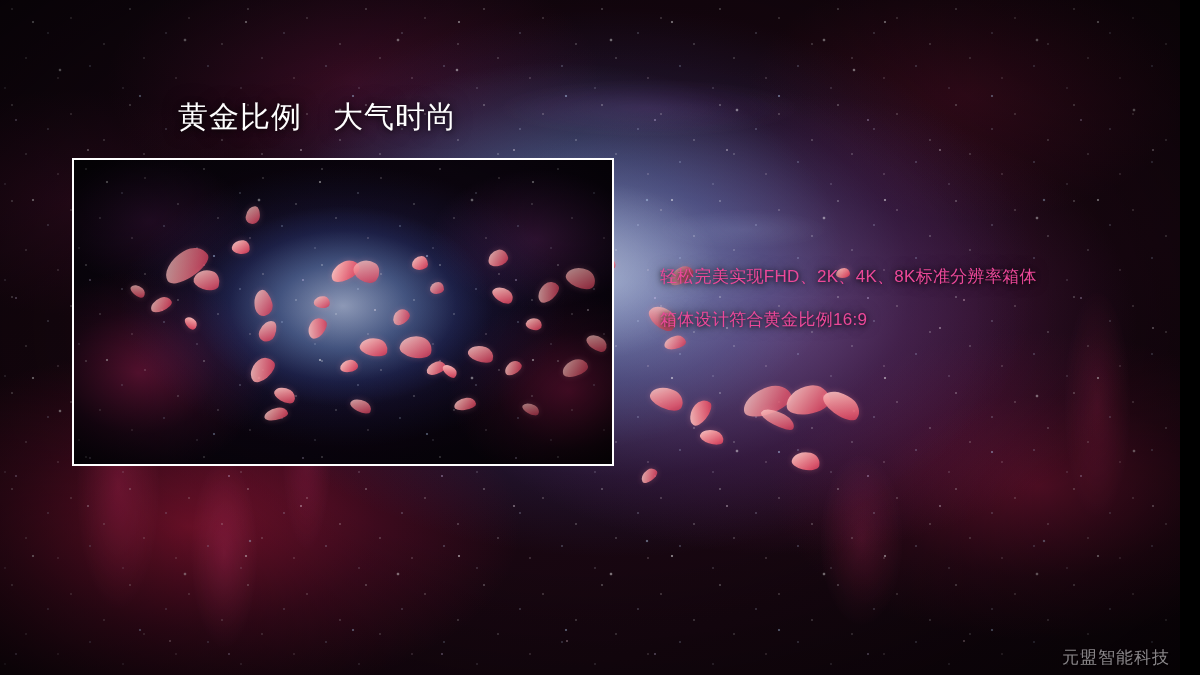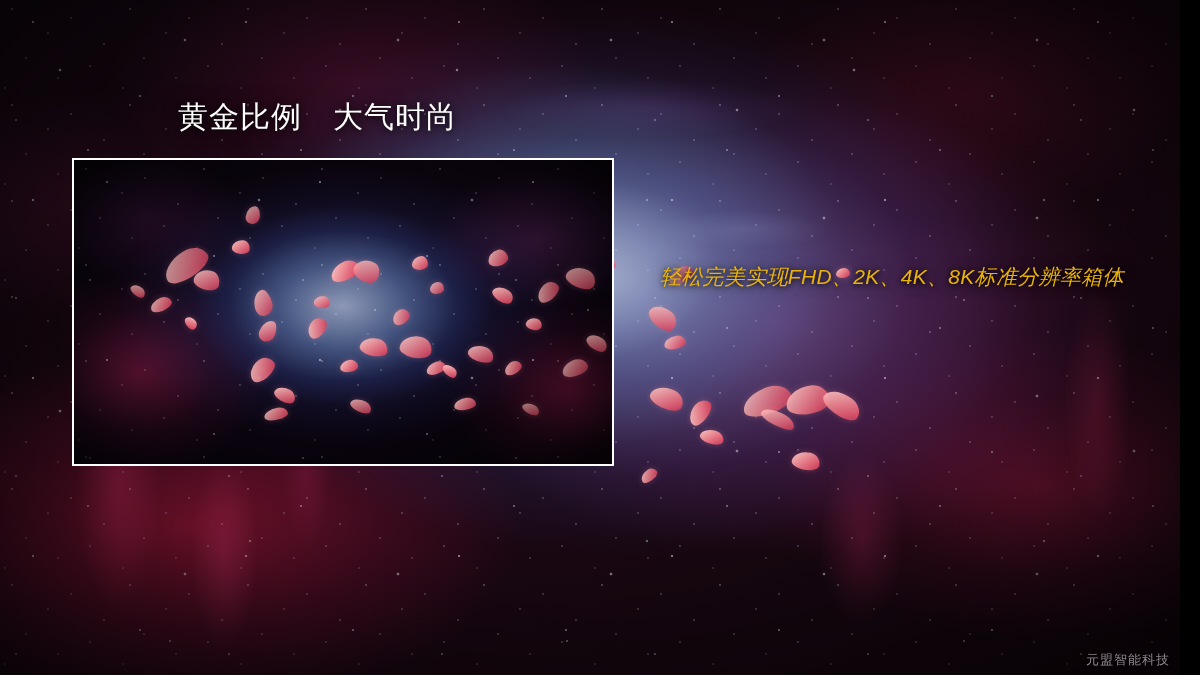--- a/index.html
+++ b/index.html
@@ -155,35 +155,34 @@
   }
 
   
   .body-text {
     position: absolute;
     left: 660px;
     top: 255px;
     width: 510px;
   }
   .body-line {
-    font-size: 21px;
+    font-size: 17px;
     line-height: 43px;
-    color: #eab308;
+    color: #ec4899;
     letter-spacing: .3px;
     white-space: nowrap;
     text-shadow: 0 1px 5px rgba(0,0,0,.85), 0 0 14px rgba(0,0,0,.6);
-    font-style: italic;
   }
 
   
   .watermark {
     position: absolute;
     right: 10px;
     bottom: 6px;
-    font-size: 13px;
+    font-size: 17px;
     letter-spacing: 1px;
     color: rgba(176,172,176,0.78);
     text-shadow: 0 1px 2px rgba(0,0,0,.6);
   }
 </style>
 </head>
 <body>
 
 <div id="slide">
 
@@ -255,17 +254,18 @@
           <div class="petal" style="left: 380px; top: 238px; width: 22px; height: 12px; transform: rotate(-8deg); opacity: 0.96;"></div>
           <div class="petal" style="left: 172px; top: 46px; width: 14px; height: 18px; transform: rotate(8deg); opacity: 0.82;"></div>
           <div class="petal" style="left: 448px; top: 244px; width: 18px; height: 10px; transform: rotate(30deg); opacity: 0.85;"></div>
         </div>
       <div class="frame-vignette"></div>
     </div>
   </div>
 
   <div class="body-text">
     <div class="body-line">轻松完美实现FHD、2K、4K、8K标准分辨率箱体</div>
+    <div class="body-line">箱体设计符合黄金比例16:9</div>
   </div>
 
   <div class="watermark">元盟智能科技</div>
 
 </div>
 
 </body></html>

